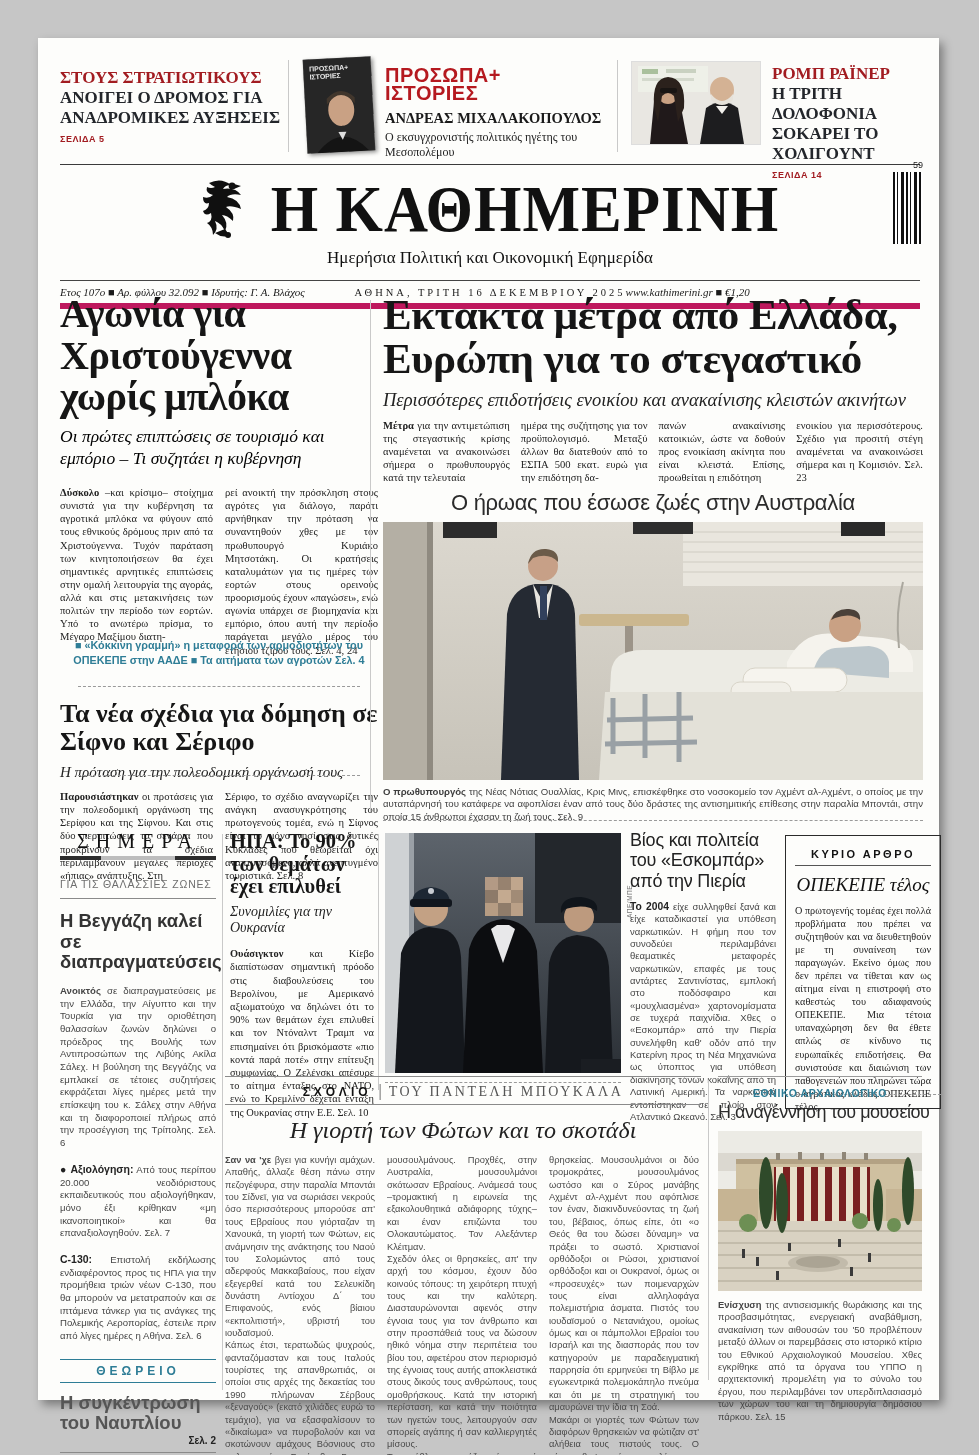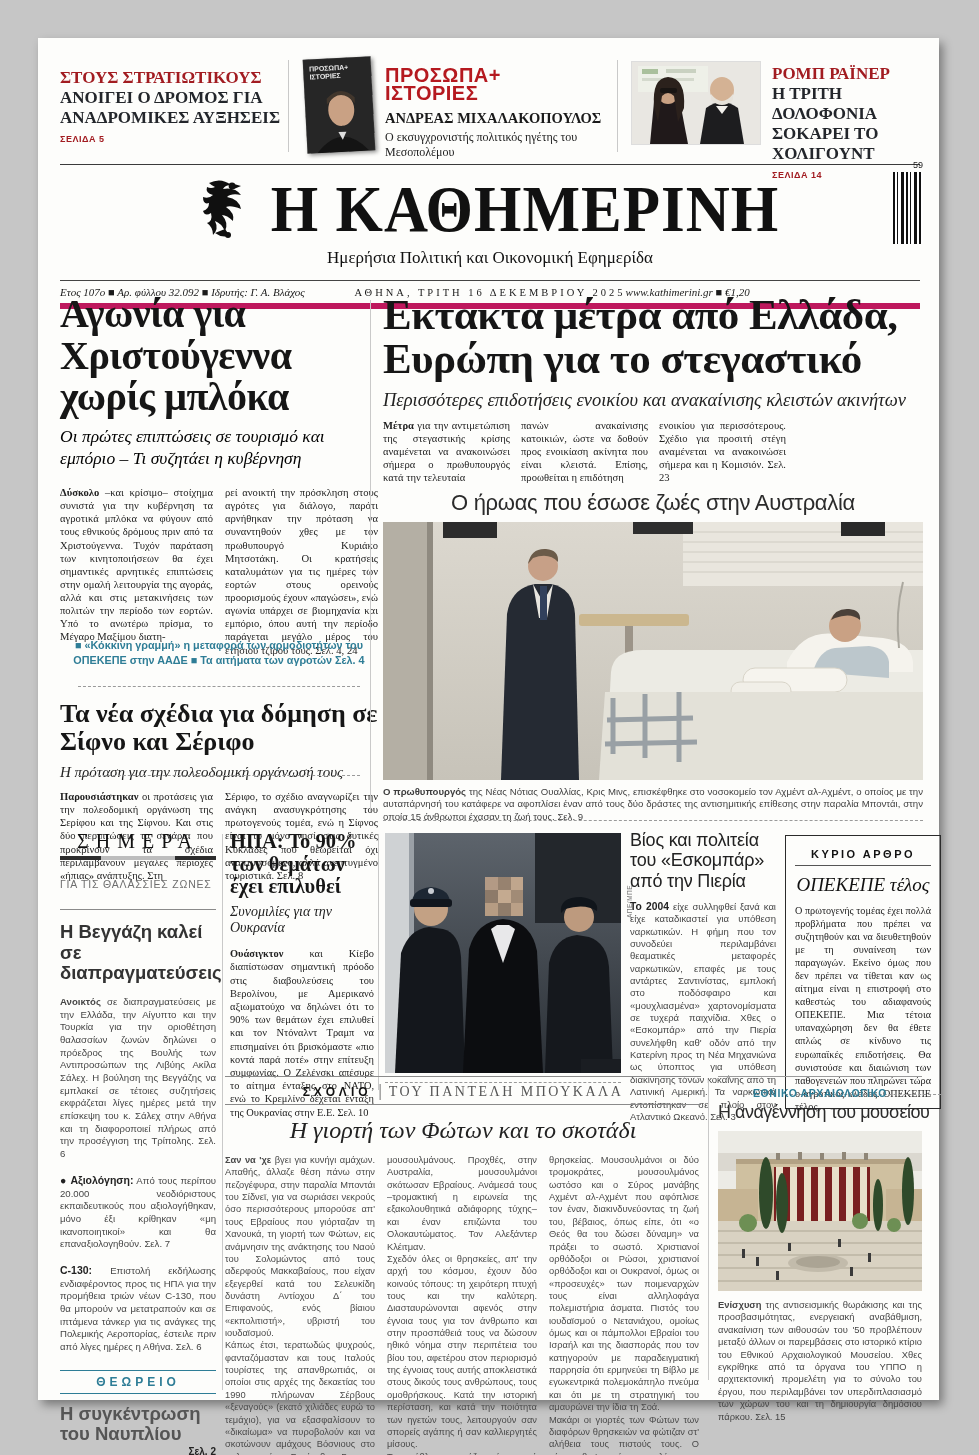--- a/index.html
+++ b/index.html
@@ -68,21 +68,21 @@
   .rcol{width:127px;font-size:10.6px;line-height:1.22;text-align:justify;color:#222;}
   .hero-head{left:345px;top:452px;width:540px;text-align:center;
     font-family:"Liberation Sans",sans-serif;font-size:22px;color:#2b2b2b;letter-spacing:-.3px;}
   .hero-photo{left:345px;top:484px;width:540px;height:258px;overflow:hidden;background:#d6d2c9;}
   .hero-cap{left:345px;top:748px;width:540px;font-family:"Liberation Sans",sans-serif;font-size:9.6px;line-height:1.3;color:#3f3f3f;text-align:justify;}
   .dash3{left:345px;top:782px;width:540px;}
   
   .simera{left:22px;top:792px;width:156px;font-family:"Liberation Sans",sans-serif;}
   .simera-title{font-family:"Liberation Serif",serif;font-size:20px;letter-spacing:7px;text-align:center;color:#111;}
   .simera-bar{height:4px;margin-top:3px;background:linear-gradient(90deg,#2d2d2d 0 26%,#bdbdbd 26% 74%,#2d2d2d 74% 100%);}
-  .s-kicker{margin-top:18px;font-size:10.5px;color:#6e6e6e;letter-spacing:.8px;border-bottom:1px solid #8a8a8a;padding-bottom:19px;}
+  .s-kicker{margin-top:18px;font-size:10.5px;color:#6e6e6e;letter-spacing:.8px;border-bottom:1px solid #8a8a8a;padding-bottom:8px;}
   .s-head{margin-top:12px;font-size:18.5px;font-weight:bold;line-height:1.12;color:#333;}
   .s-body{margin-top:12px;font-size:9.6px;line-height:1.32;color:#464646;text-align:justify;}
   .s-item{margin-top:13px;font-size:9.6px;line-height:1.32;color:#464646;text-align:justify;}
   .s-item b{font-size:10.5px;color:#222;}
   .theoreio{margin-top:16px;border-top:1px solid #2e7d96;border-bottom:1px solid #2e7d96;padding:4px 0;
     text-align:center;color:#2e7d96;font-weight:bold;letter-spacing:4px;font-size:12px;}
   .theo-head{margin-top:10px;font-size:18.5px;font-weight:bold;color:#555;line-height:1.1;}
   .theo-page{text-align:right;font-weight:bold;font-size:10px;color:#222;border-bottom:1px solid #8a8a8a;padding-bottom:6px;margin-top:2px;}
   .vdiv-simera{left:184px;top:796px;height:556px;}
   .usa{left:192px;top:792px;width:144px;}
@@ -219,20 +219,21 @@
   <div class="abs left-body2 body-2col">
     <div class="bodycol"><b class="lead-in">Παρουσιάστηκαν</b><span> οι προτάσεις για την πολεοδομική οργάνωση της Σερίφου και της Σίφνου. Και στις δύο περιπτώσεις τα σενάρια που προκρίνουν τα σχέδια περιλαμβάνουν μεγάλες περιοχές «ήπιας» ανάπτυξης. Στη</span></div>
     <div class="bodycol">Σέριφο, το σχέδιο αναγνωρίζει την ανάγκη ανασυγκρότησης του πρωτογενούς τομέα, ενώ η Σίφνος είναι το μόνο νησί στις δυτικές Κυκλάδες που θεωρείται όχι αναπτυσσόμενο, αλλά ανεπτυγμένο τουριστικά. Σελ. 8</div>
   </div>
   <div class="vdiv main-vdiv"></div>
 
   <div class="abs h1-right">Εκτακτα μέτρα από Ελλάδα, Ευρώπη για το στεγαστικό</div>
   <div class="abs sub-right">Περισσότερες επιδοτήσεις ενοικίου και ανακαίνισης κλειστών ακινήτων</div>
   <div class="abs right-body">
     <div class="rcol"><b class="lead-in">Μέτρα</b><span> για την αντιμετώπιση της στεγαστικής κρίσης αναμένεται να ανακοινώσει σήμερα ο πρωθυπουργός κατά την τελευταία</span></div>
+    <div class="rcol">ημέρα της συζήτησης για τον προϋπολογισμό. Μεταξύ άλλων θα διατεθούν από το ΕΣΠΑ 500 εκατ. ευρώ για την επιδότηση δα-</div>
     <div class="rcol">πανών ανακαίνισης κατοικιών, ώστε να δοθούν προς ενοικίαση ακίνητα που είναι κλειστά. Επίσης, προωθείται η επιδότηση</div>
     <div class="rcol">ενοικίου για περισσότερους. Σχέδιο για προσιτή στέγη αναμένεται να ανακοινώσει σήμερα και η Κομισιόν. Σελ. 23</div>
   </div>
 
   <div class="abs hero-head">Ο ήρωας που έσωσε ζωές στην Αυστραλία</div>
   <div class="abs hero-photo">
     <svg width="540" height="258" viewBox="0 0 540 258">
       <defs>
         <linearGradient id="wall" x1="0" y1="0" x2="0" y2="1">
           <stop offset="0" stop-color="#dcd8cf"></stop>

